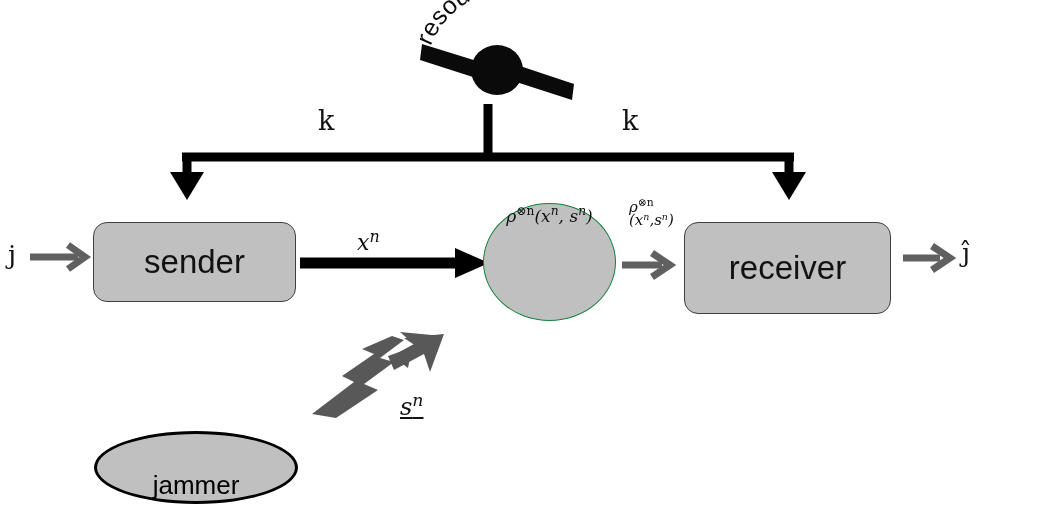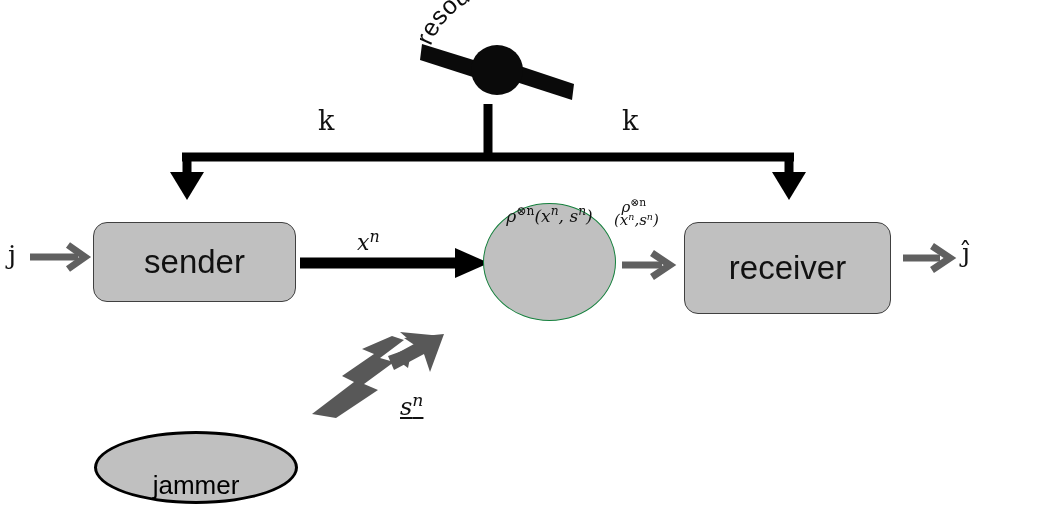--- a/index.html
+++ b/index.html
@@ -88,21 +88,21 @@
 
   #label-k-left  { left: 318px; top: 105px; font-size: 27px; }
   #label-k-right { left: 622px; top: 105px; font-size: 27px; }
 
   #label-j-in  { left: 8px;  top: 240px; font-size: 26px; }
   #label-j-out { left: 962px; top: 238px; font-size: 26px; }
 
   #label-xn { left: 357px; top: 220px; font-size: 22px; margin-top: 7px; }
   #label-sn { left: 400px; top: 390px; font-size: 24px; text-decoration: underline; }
   #label-rho-out { left: 609px; top: 198px; font-size: 15px; line-height: 1.0; text-align: center; }
-  #label-rho-out .sub-line { margin-left: 5px; margin-top: -2px; }
+  #label-rho-out .sub-line { margin-left: 20px; margin-top: -2px; }
 
   .sup { font-size: 0.72em; vertical-align: super; font-style: normal; }
   .sup-it { font-size: 0.72em; vertical-align: super; font-style: italic; }
 
   svg.overlay {
     position: absolute;
     left: 0;
     top: 0;
     width: 1048px;
     height: 518px;

